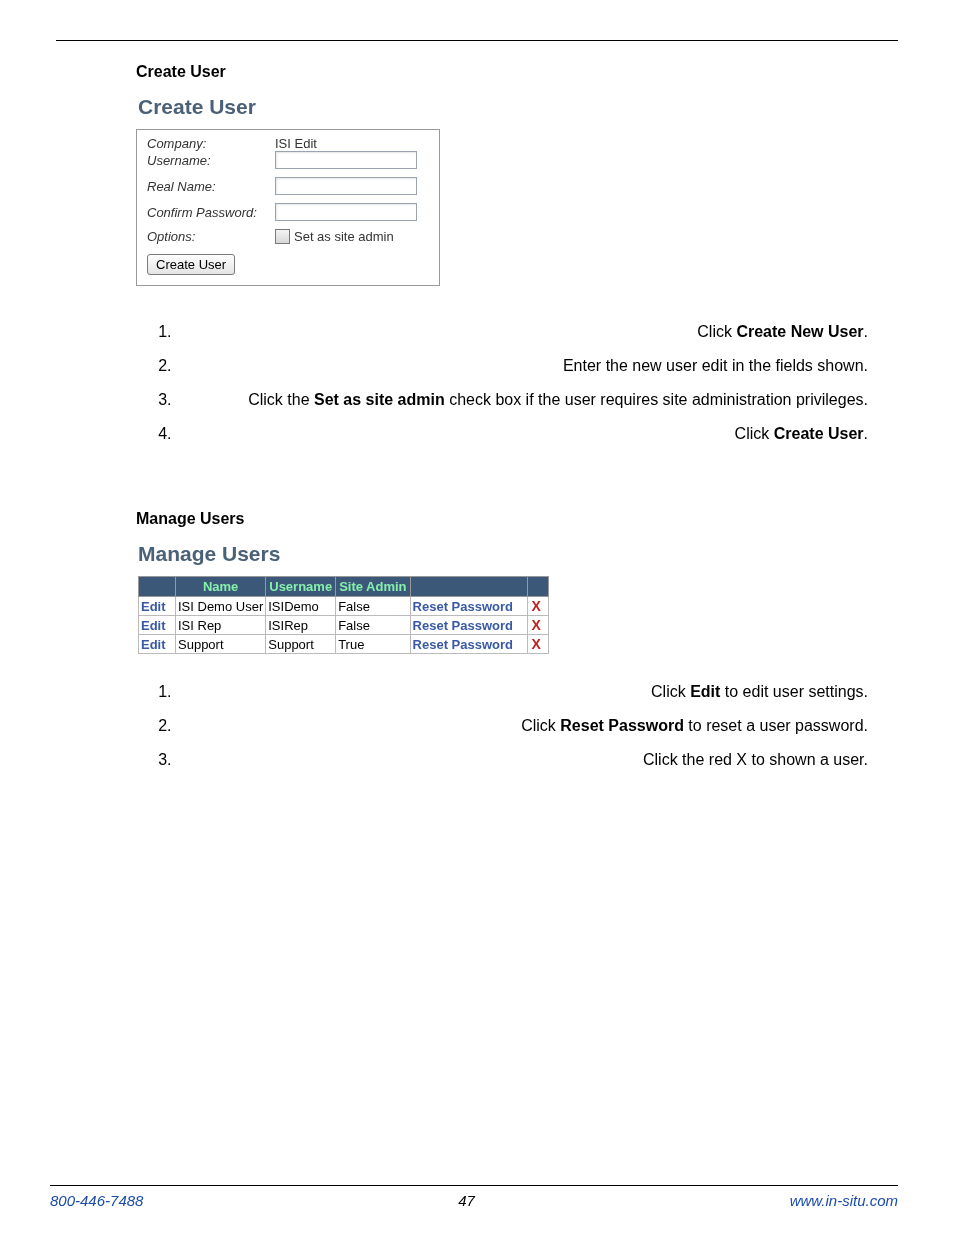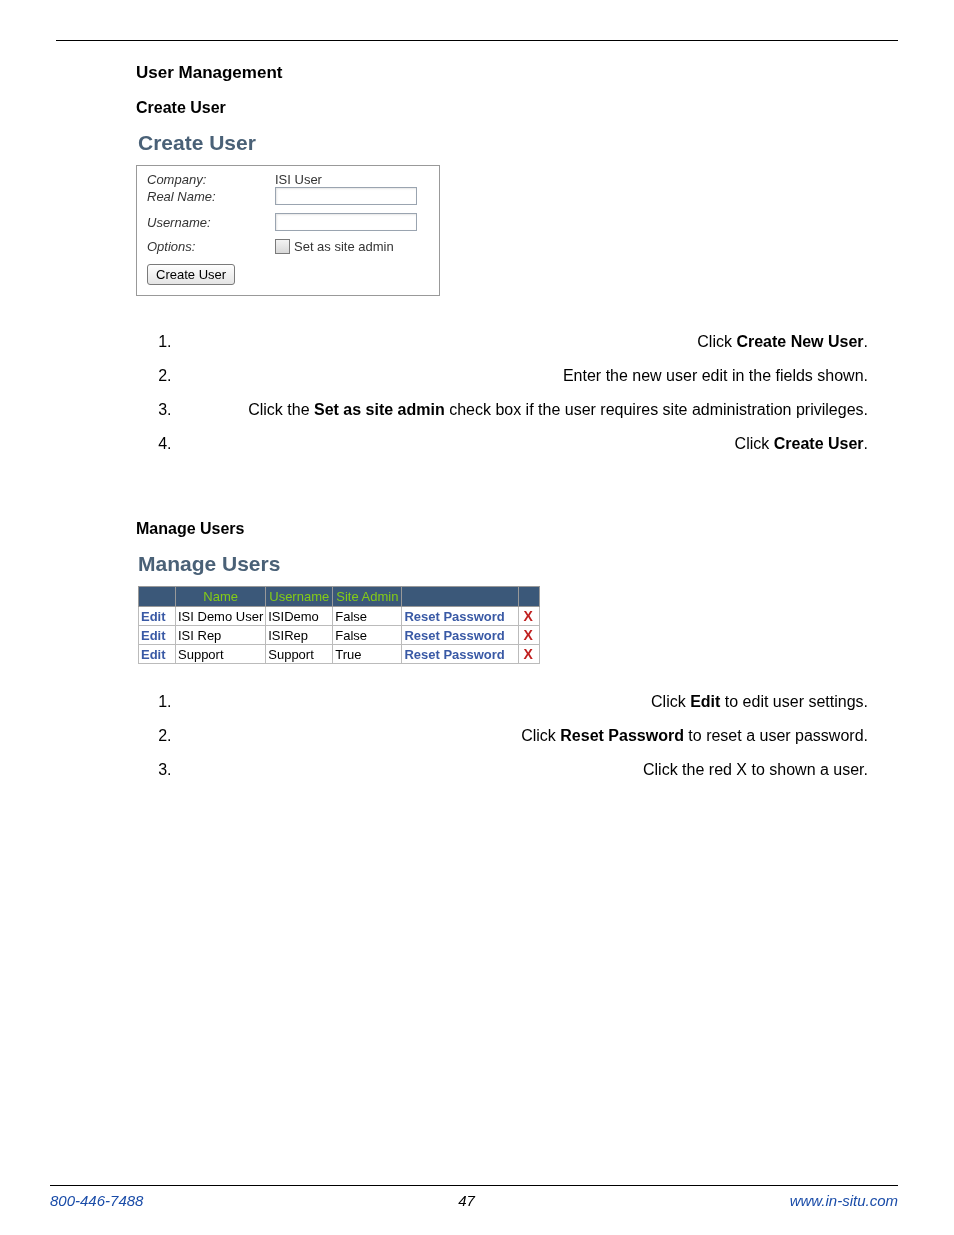--- a/index.html
+++ b/index.html
@@ -107,22 +107,22 @@
   .bold { font-weight: bold; }
   .spacer { height: 40px; }
   .users-table {
     border-collapse: collapse;
     margin-left: 2px;
     font-family: Verdana, Arial, sans-serif;
     font-size: 13px;
   }
   .users-table th {
     background: #3b5879;
-    color: #84cc16;
-    font-weight: normal;
+    color: #86efac;
+    font-weight: bold;
     border: 1px solid #999;
     padding: 2px 3px;
     text-align: center;
   }
   .users-table th.blank {
     background: #3b5879;
     width: 30px;
   }
   .users-table td {
     border: 1px solid #bbb;
@@ -169,37 +169,40 @@
     font-style: italic;
   }
 </style>
 </head>
 <body>
 
 <div class="page">
   <div class="hr-top"></div>
   <div class="content">
 
-    <h3 class="section">User Management</h3>
 
     <h4 class="subsection">Create User</h4>
 
     <div class="panel-title">Create User</div>
 
     <div class="create-box">
       <div class="create-row first">
         <div class="create-label">Company:</div>
-        <div class="create-value">ISI User</div>
+        <div class="create-value">ISI Edit</div>
+      </div>
+      <div class="create-row">
+        <div class="create-label">Username:</div>
+        <div class="create-input"></div>
       </div>
       <div class="create-row">
         <div class="create-label">Real Name:</div>
         <div class="create-input"></div>
       </div>
       <div class="create-row">
-        <div class="create-label">Username:</div>
+        <div class="create-label">Confirm Password:</div>
         <div class="create-input"></div>
       </div>
       <div class="options-row">
         <div class="create-label">Options:</div>
         <span class="chk"></span>
         <span>Set as site admin</span>
       </div>
       <button class="btn-create">Create User</button>
     </div>
 

